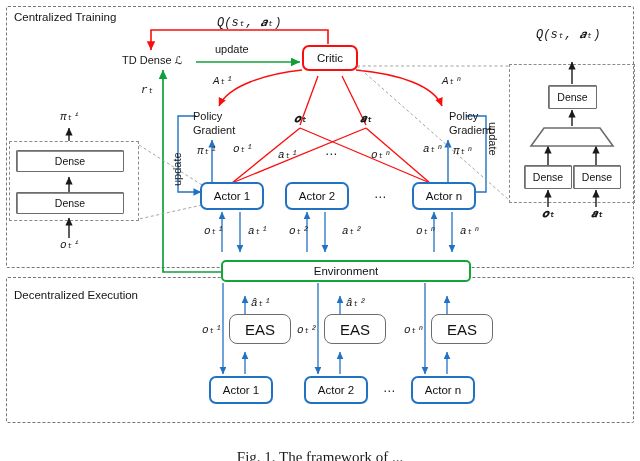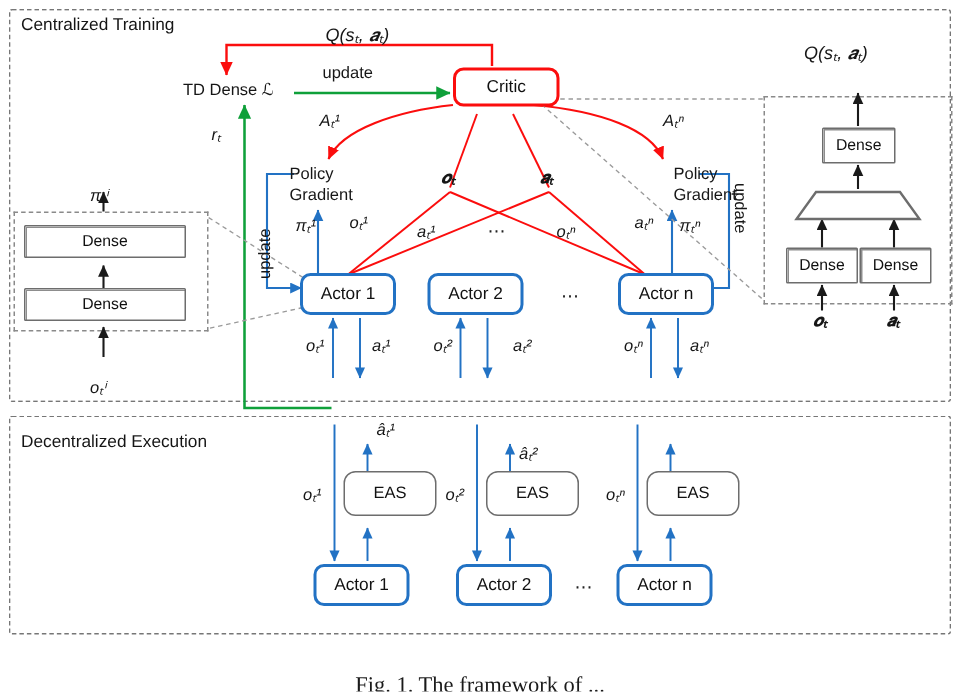--- a/index.html
+++ b/index.html
@@ -5,29 +5,29 @@
   html,body{margin:0;padding:0;background:#ffffff;}
   body{
     width:640px;height:461px;position:relative;overflow:hidden;
     font-family:"Liberation Sans","DejaVu Sans",sans-serif;
     color:#161616;
   }
   #stage{position:absolute;left:0;top:0;width:640px;height:461px;}
   svg.layer{position:absolute;left:0;top:0;width:640px;height:461px;overflow:visible;}
   .lbl{position:absolute;white-space:nowrap;line-height:1;}
   .txt{font-size:11px;}
-  .mth{font-family:Liberation Sans, sans-serif;font-style:italic;font-size:11px;}
+  .mth{font-family:Liberation Mono, monospace;font-style:italic;font-size:11px;}
 
   
   .nodebox{position:absolute;display:flex;align-items:center;justify-content:center;
            box-sizing:border-box;background:#fff;white-space:nowrap;}
   .actor{border:2px solid #2272c4;border-radius:7px;font-size:11.5px;color:#111;}
   .critic{border:2.6px solid #fb0d0d;border-radius:7px;font-size:11.5px;color:#111;}
   .env{border:2px solid #13a538;border-radius:5px;font-size:11.5px;color:#111;}
-  .eas{border:1.6px solid #6d6d6d;border-radius:8px;font-size:11px;color:#111;}
+  .eas{border:1.6px solid #6d6d6d;border-radius:8px;font-size:15px;color:#111;}
   .dense{border:1.6px solid #6d6d6d;border-radius:1px;font-size:10.5px;color:#111;
          box-shadow:1px 1px 0 #8d8d8d inset;}
   .sect{position:absolute;box-sizing:border-box;border:1.4px dashed #767676;border-radius:2px;}
   .subpanel{position:absolute;box-sizing:border-box;border:1.1px dashed #8a8a8a;}
   .sectlabel{position:absolute;font-size:11.5px;color:#151515;white-space:nowrap;}
   .vert{transform-origin:0 0;}
   .ellipsis{position:absolute;font-size:12px;color:#222;letter-spacing:1px;}
   .caption{position:absolute;left:0;width:640px;text-align:center;
            font-family:"Liberation Serif","DejaVu Serif",serif;font-size:15px;color:#1a1a1a;}
 </style>
@@ -147,21 +147,21 @@
       <path d="M425,283 L425,374" marker-end="url(#ar-blu)"></path>
       <path d="M447,340 L447,296" marker-end="url(#ar-blu)"></path>
       <path d="M447,374 L447,352" marker-end="url(#ar-blu)"></path>
     </g>
 
     <g>
       <path d="M531,128 L613,128 L600,146 L544,146 z" fill="#ffffff" stroke="#6d6d6d" stroke-width="1.6" transform="translate(0,0) scale(1,-1) translate(0,-274)"></path>
     </g>
   </svg>
 
-  <div class="nodebox critic" style="left:302px;top:45px;width:71px;height:26px;">Critic</div>
+  <div class="nodebox critic" style="left:302px;top:45px;width:56px;height:26px;">Critic</div>
 
   <div class="lbl txt" style="left:122px;top:55px;">TD Dense ℒ</div>
   <div class="lbl mth" style="left:217px;top:17px;font-size:12px;">Q(sₜ, 𝒂ₜ)</div>
   <div class="lbl txt" style="left:215px;top:44px;">update</div>
   <div class="lbl mth" style="left:141px;top:85px;">rₜ</div>
 
   <div class="lbl mth" style="left:213px;top:76px;">Aₜ¹</div>
   <div class="lbl mth" style="left:442px;top:76px;">Aₜⁿ</div>
 
   <div class="lbl txt" style="left:193px;top:111px;">
@@ -193,35 +193,36 @@
   <div class="lbl mth" style="left:204px;top:226px;">oₜ¹</div>
   <div class="lbl mth" style="left:248px;top:226px;">aₜ¹</div>
   <div class="lbl mth" style="left:289px;top:226px;">oₜ²</div>
   <div class="lbl mth" style="left:342px;top:226px;">aₜ²</div>
   <div class="lbl mth" style="left:416px;top:226px;">oₜⁿ</div>
   <div class="lbl mth" style="left:460px;top:226px;">aₜⁿ</div>
 
   <div class="lbl txt vert" style="left:172px;top:186px;transform:rotate(-90deg);">update</div>
   <div class="lbl txt vert" style="left:498px;top:122px;transform:rotate(90deg);">update</div>
 
-  <div class="lbl mth" style="left:60px;top:126px;">πₜⁱ</div>
+  <div class="lbl mth" style="left:60px;top:112px;">πₜⁱ</div>
   <div class="nodebox dense" style="left:16px;top:150px;width:108px;height:22px;">Dense</div>
   <div class="nodebox dense" style="left:16px;top:192px;width:108px;height:22px;">Dense</div>
-  <div class="lbl mth" style="left:60px;top:254px;">oₜⁱ</div>
+  <div class="lbl mth" style="left:60px;top:240px;">oₜⁱ</div>
 
   <div class="lbl mth" style="left:536px;top:29px;font-size:12px;">Q(sₜ, 𝒂ₜ)</div>
   <div class="nodebox dense" style="left:548px;top:85px;width:49px;height:24px;">Dense</div>
   <div class="nodebox dense" style="left:524px;top:165px;width:48px;height:24px;">Dense</div>
   <div class="nodebox dense" style="left:573px;top:165px;width:48px;height:24px;">Dense</div>
   <div class="lbl mth" style="left:542px;top:209px;font-weight:bold;">𝒐ₜ</div>
   <div class="lbl mth" style="left:591px;top:209px;font-weight:bold;">𝒂ₜ</div>
 
+  <div class="nodebox env" style="left:221px;top:260px;width:250px;height:22px;">Environment</div>
 
   <div class="lbl mth" style="left:202px;top:325px;">oₜ¹</div>
-  <div class="lbl mth" style="left:251px;top:282px;text-align:center;">âₜ¹</div>
+  <div class="lbl mth" style="left:251px;top:298px;text-align:center;">âₜ¹</div>
   <div class="nodebox eas" style="left:229px;top:314px;width:62px;height:30px;">EAS</div>
   <div class="nodebox actor" style="left:209px;top:376px;width:64px;height:28px;">Actor 1</div>
 
   <div class="lbl mth" style="left:297px;top:325px;">oₜ²</div>
   <div class="lbl mth" style="left:346px;top:298px;">âₜ²</div>
   <div class="nodebox eas" style="left:324px;top:314px;width:62px;height:30px;">EAS</div>
   <div class="nodebox actor" style="left:304px;top:376px;width:64px;height:28px;">Actor 2</div>
 
   <div class="lbl mth" style="left:404px;top:325px;">oₜⁿ</div>
   <div class="lbl mth" style="left:453px;top:306px;margin-top:19px;">âₜⁿ</div>

